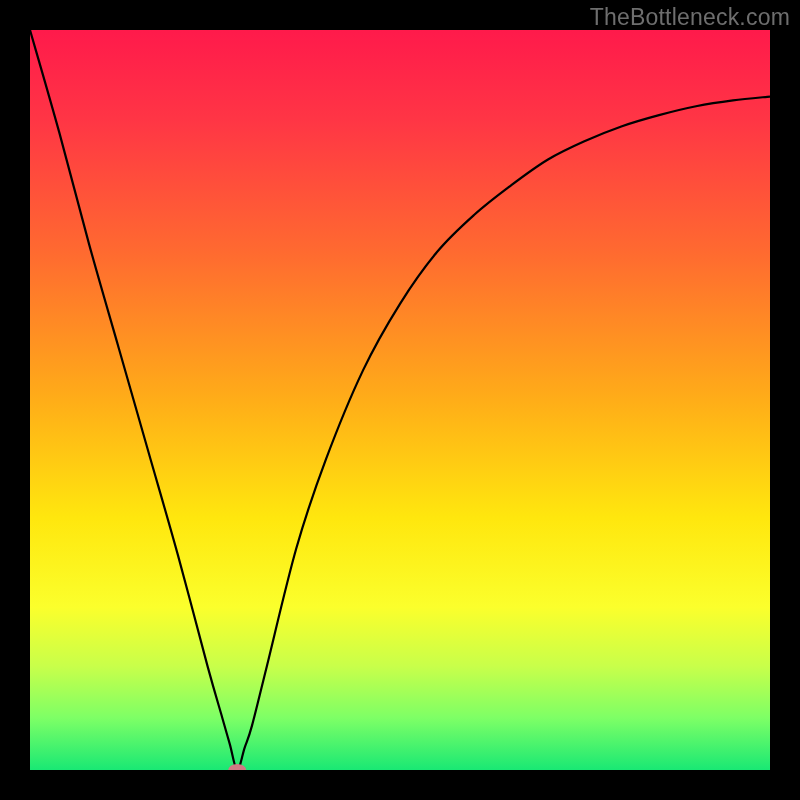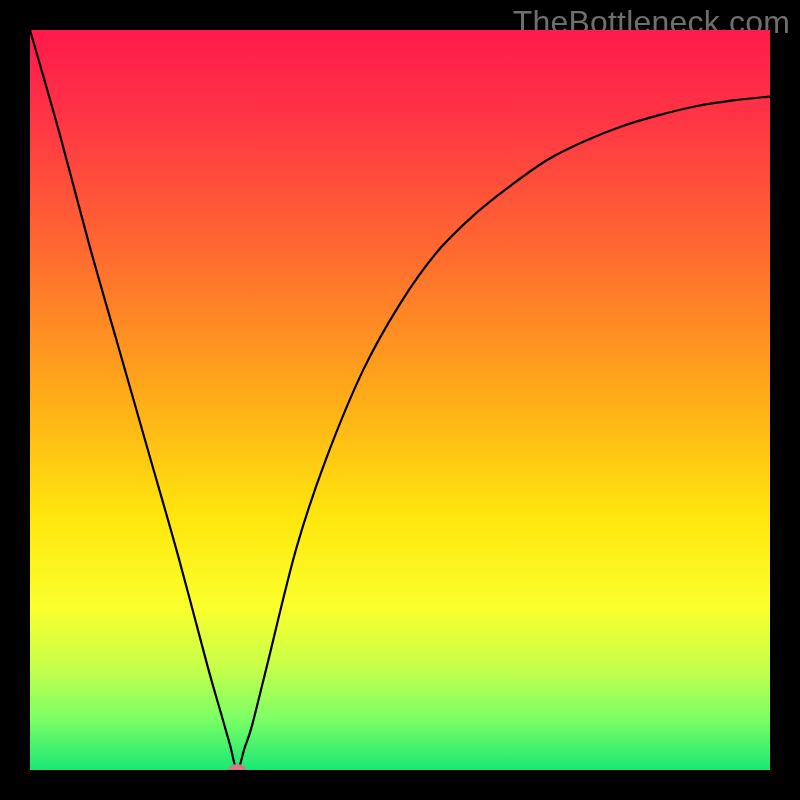--- a/index.html
+++ b/index.html
@@ -22,21 +22,21 @@
     left: 30px;
     top: 30px;
     width: 740px;
     height: 740px;
   }
   .watermark {
     position: absolute;
     top: 4px;
     right: 10px;
     color: #6e6e6e;
-    font-size: 32px;
+    font-size: 23px;
     font-weight: 500;
     letter-spacing: 0.2px;
     user-select: none;
   }
   svg {
     display: block;
   }
 </style>
 </head>
 <body>

